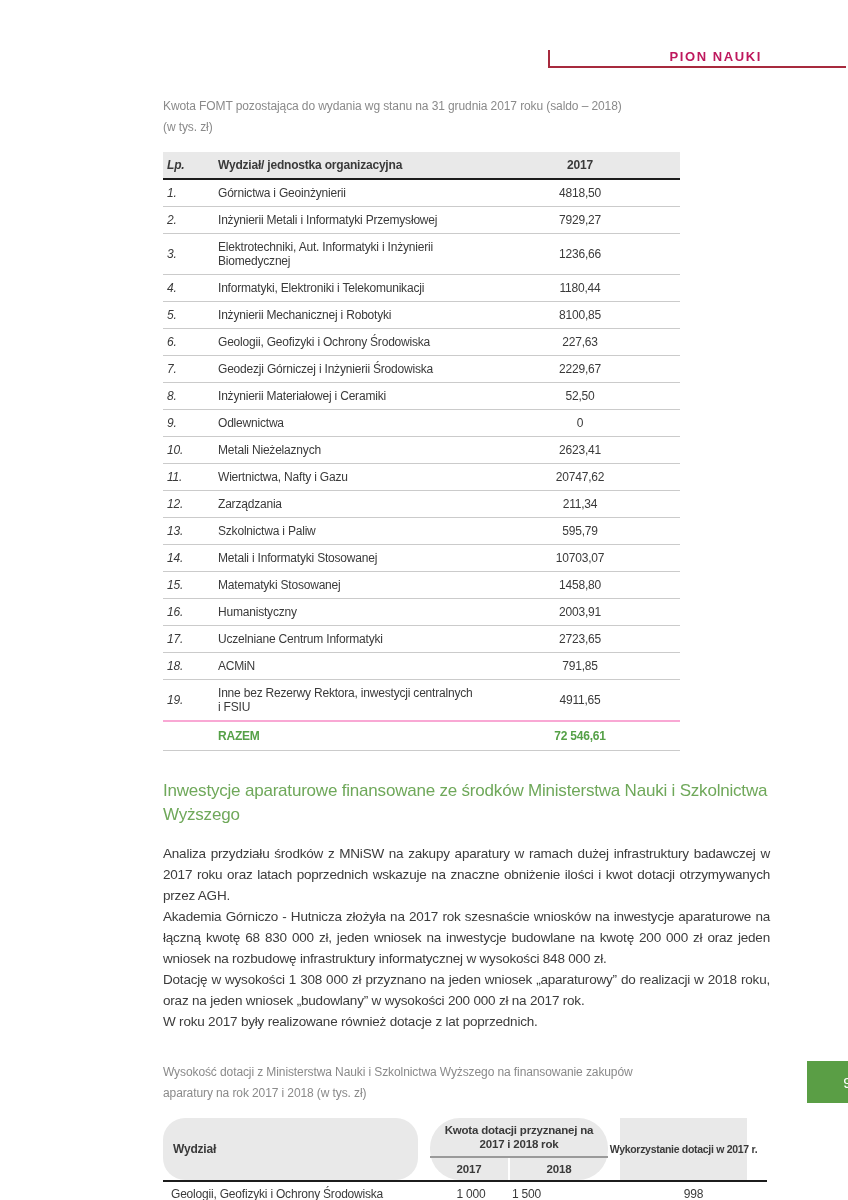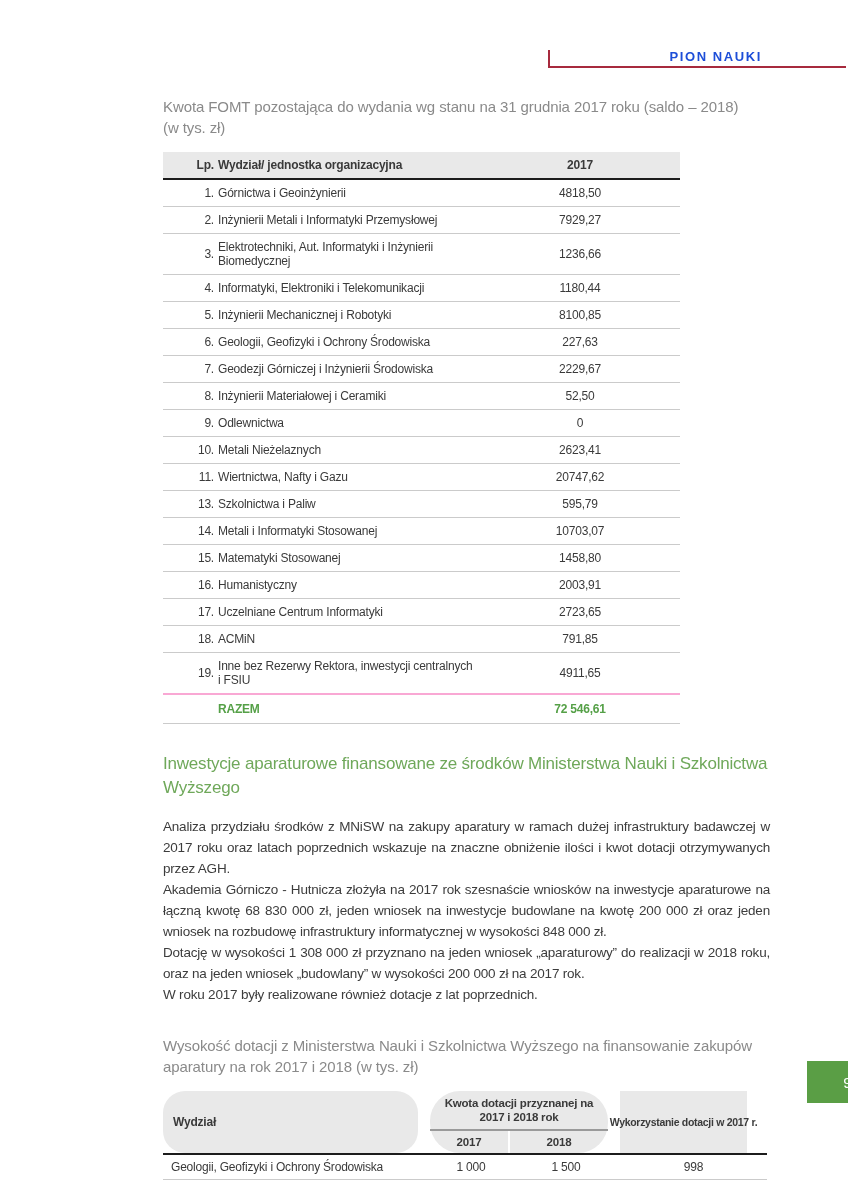--- a/index.html
+++ b/index.html
@@ -8,38 +8,38 @@
     font-family:"Liberation Sans","DejaVu Sans",sans-serif;color:#3a3a3a;
   }
   
   .top-rule{
     position:absolute;left:548px;top:50px;width:298px;height:18px;
     border-left:2px solid #A72A3D;border-bottom:2px solid #A72A3D;
     display:flex;justify-content:flex-end;align-items:flex-start;
     padding-right:84px;box-sizing:border-box;
   }
   .top-tag{
-    color:#1d4ed8;font-size:13px;font-weight:600;letter-spacing:1.6px;line-height:13px;
+    color:#be185d;font-size:13px;font-weight:600;letter-spacing:1.6px;line-height:13px;
   }
   .content{position:absolute;left:163px;top:96px;width:610px;}
   .sec-title{
-    color:#8A8A8A;font-size:15px;font-weight:400;line-height:21px;
+    color:#8A8A8A;font-size:12px;font-weight:400;line-height:21px;
     margin:0 0 14px 0;letter-spacing:-0.1px;
   }
   
   table.t1{width:517px;border-collapse:collapse;table-layout:fixed;font-size:12px;letter-spacing:-0.2px;color:#3a3a3a;}
   .t1 thead th{
     background:#E9E9E9;font-weight:bold;padding:6px 4px;border-bottom:2px solid #1c1c1c;
     font-size:12px;text-align:center;
   }
   .t1 thead th.c-name{text-align:left;padding-left:0;}
   .t1 td{padding:6px 4px;vertical-align:middle;}
   .t1 tbody td{border-top:1px solid #cbcbcb;}
   .t1 tbody tr:first-child td{border-top:none;}
-  .t1 .c-lp{text-align:right;}
+  .t1 .c-lp{text-align:left;font-style:italic;}
   .t1 .c-name{text-align:left;padding-left:0;}
   .t1 .c-val{text-align:center;}
   .t1 tfoot td{
     border-top:2px solid #f9a8d4;border-bottom:1px solid #cbcbcb;
     font-weight:bold;color:#55A047;padding:7px 4px;
   }
   
   .green-head{
     color:#6FA85A;font-size:17px;font-weight:400;line-height:24px;
     max-width:660px;margin:28px 0 16px 0;letter-spacing:-0.2px;
@@ -57,21 +57,21 @@
   .t2h-b-top{flex:1;display:flex;flex-direction:column;justify-content:center;text-align:center;font-weight:bold;font-size:11.5px;line-height:14px;}
   .t2h-b-rule{height:2px;background:#9a9a9a;}
   .t2h-b-sub{height:22px;display:flex;}
   .sub17{width:80px;text-align:center;font-weight:bold;line-height:22px;border-right:2px solid #ffffff;box-sizing:border-box;font-size:11.5px;}
   .sub18{flex:1;text-align:center;font-weight:bold;line-height:22px;font-size:11.5px;}
   .t2h-c{width:127px;background:#E9E9E9;display:flex;align-items:center;justify-content:center;font-weight:bold;font-size:10.5px;letter-spacing:-0.3px;white-space:nowrap;}
   .t2-headline{height:2px;background:#1c1c1c;}
   .t2-row{display:flex;border-bottom:1px solid #cbcbcb;align-items:center;min-height:24px;}
   .t2c-name{width:267px;padding-left:8px;box-sizing:border-box;}
   .t2c-17{width:82px;text-align:center;}
-  .t2c-18{width:108px;text-align:center;}
+  .t2c-18{width:108px;}
   .t2c-use{width:147px;text-align:center;}
   
   .badge{
     position:absolute;left:807px;top:1061px;width:41px;height:42px;background:#5A9E45;
     color:#ffffff;display:flex;align-items:center;justify-content:center;font-size:15px;padding-left:24px;
   }
 </style>
 </head>
 <body>
 
@@ -146,20 +146,25 @@
           </tr>
           <tr>
             <td class="c-lp">10.</td>
             <td class="c-name">Metali Nieżelaznych</td>
             <td class="c-val">2623,41</td>
           </tr>
           <tr>
             <td class="c-lp">11.</td>
             <td class="c-name">Wiertnictwa, Nafty i Gazu</td>
             <td class="c-val">20747,62</td>
+          </tr>
+          <tr>
+            <td class="c-lp">12.</td>
+            <td class="c-name">Zarządzania</td>
+            <td class="c-val">211,34</td>
           </tr>
           <tr>
             <td class="c-lp">13.</td>
             <td class="c-name">Szkolnictwa i Paliw</td>
             <td class="c-val">595,79</td>
           </tr>
           <tr>
             <td class="c-lp">14.</td>
             <td class="c-name">Metali i Informatyki Stosowanej</td>
             <td class="c-val">10703,07</td>

